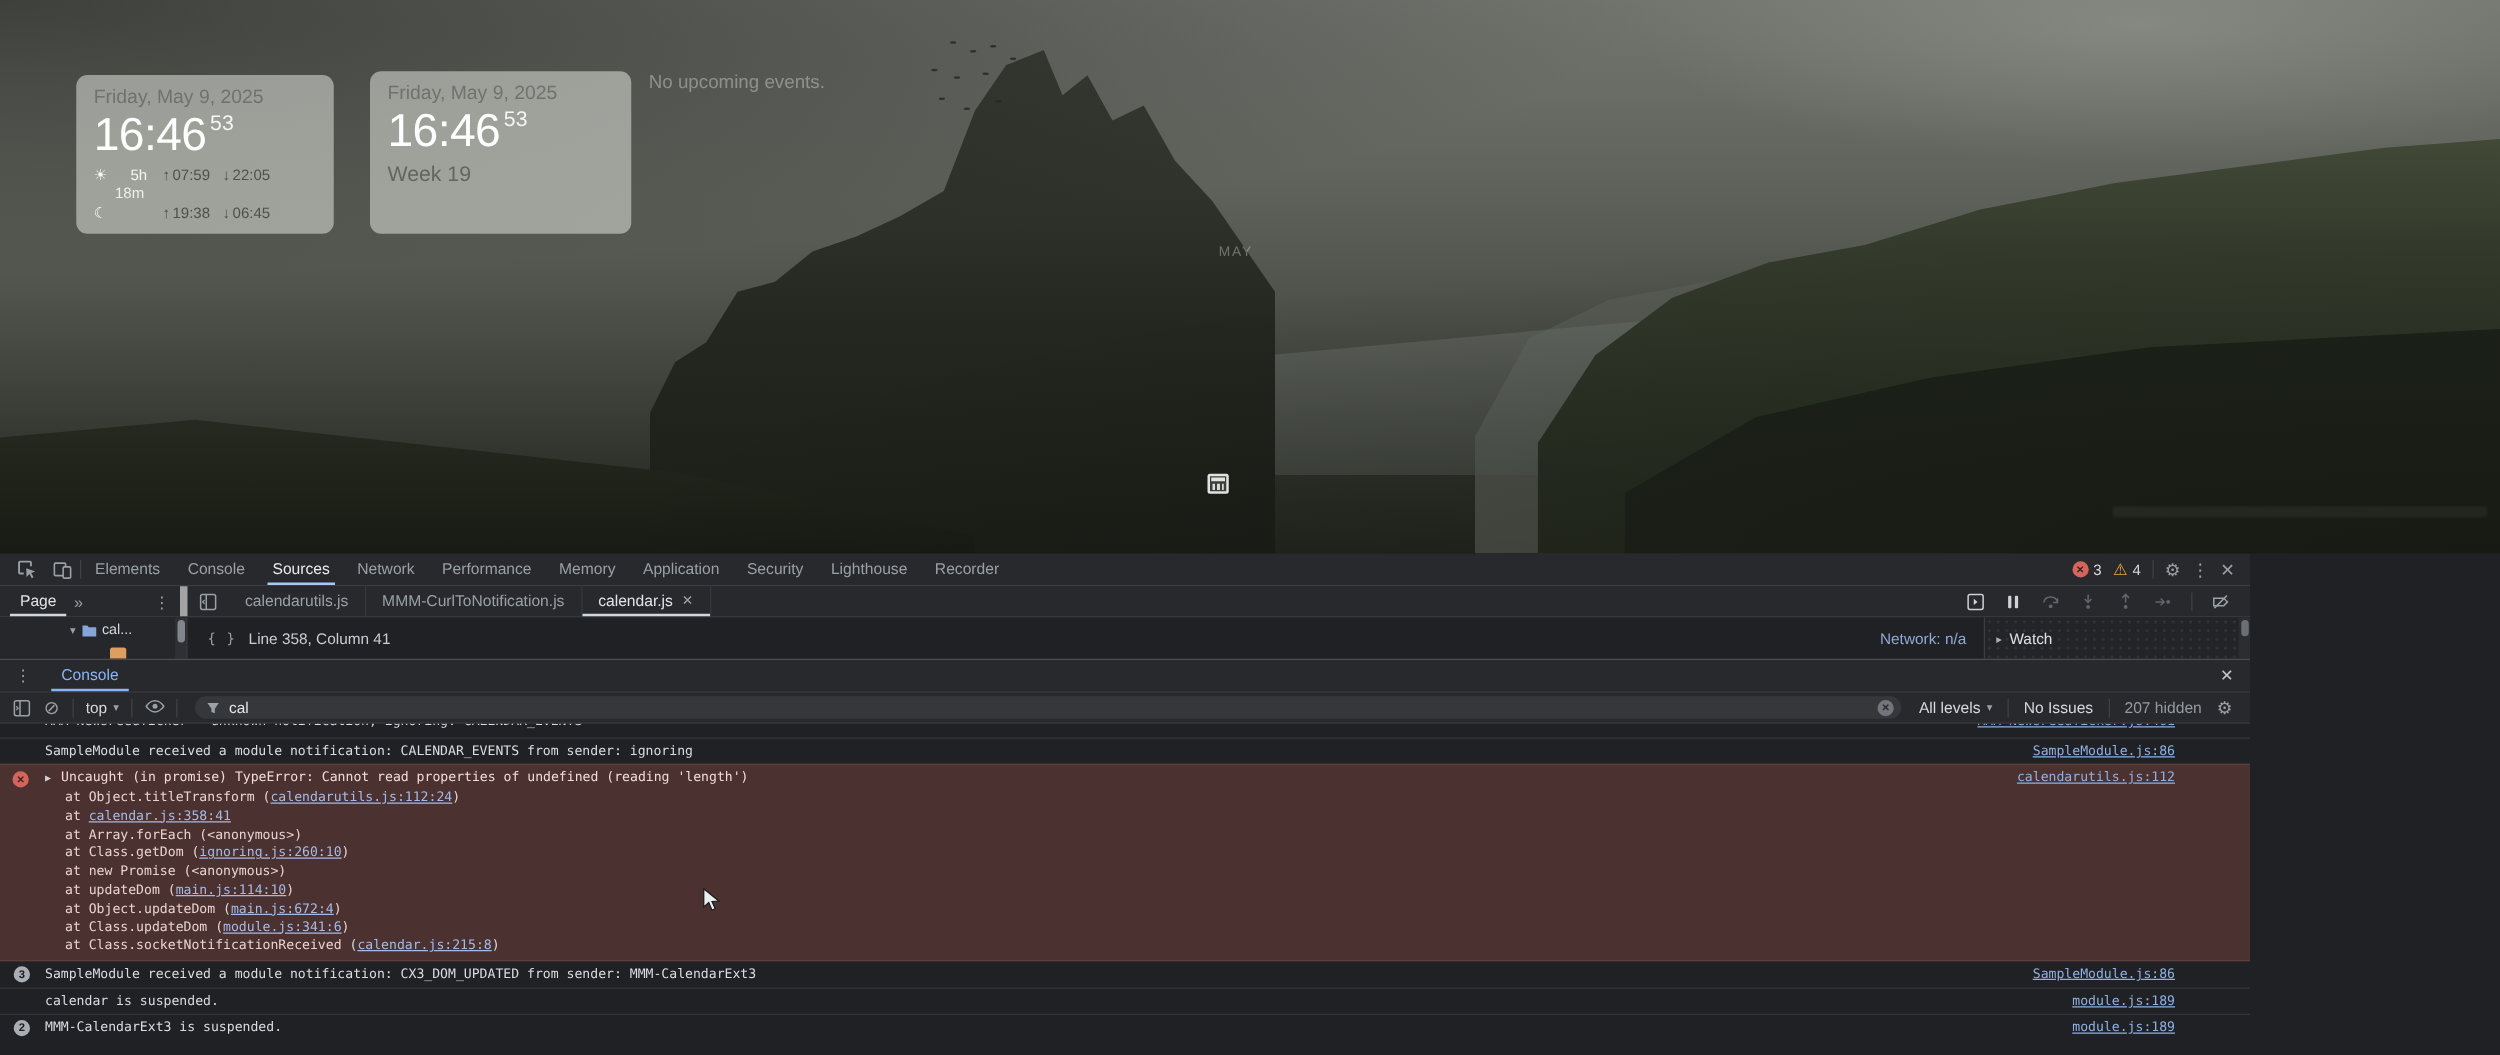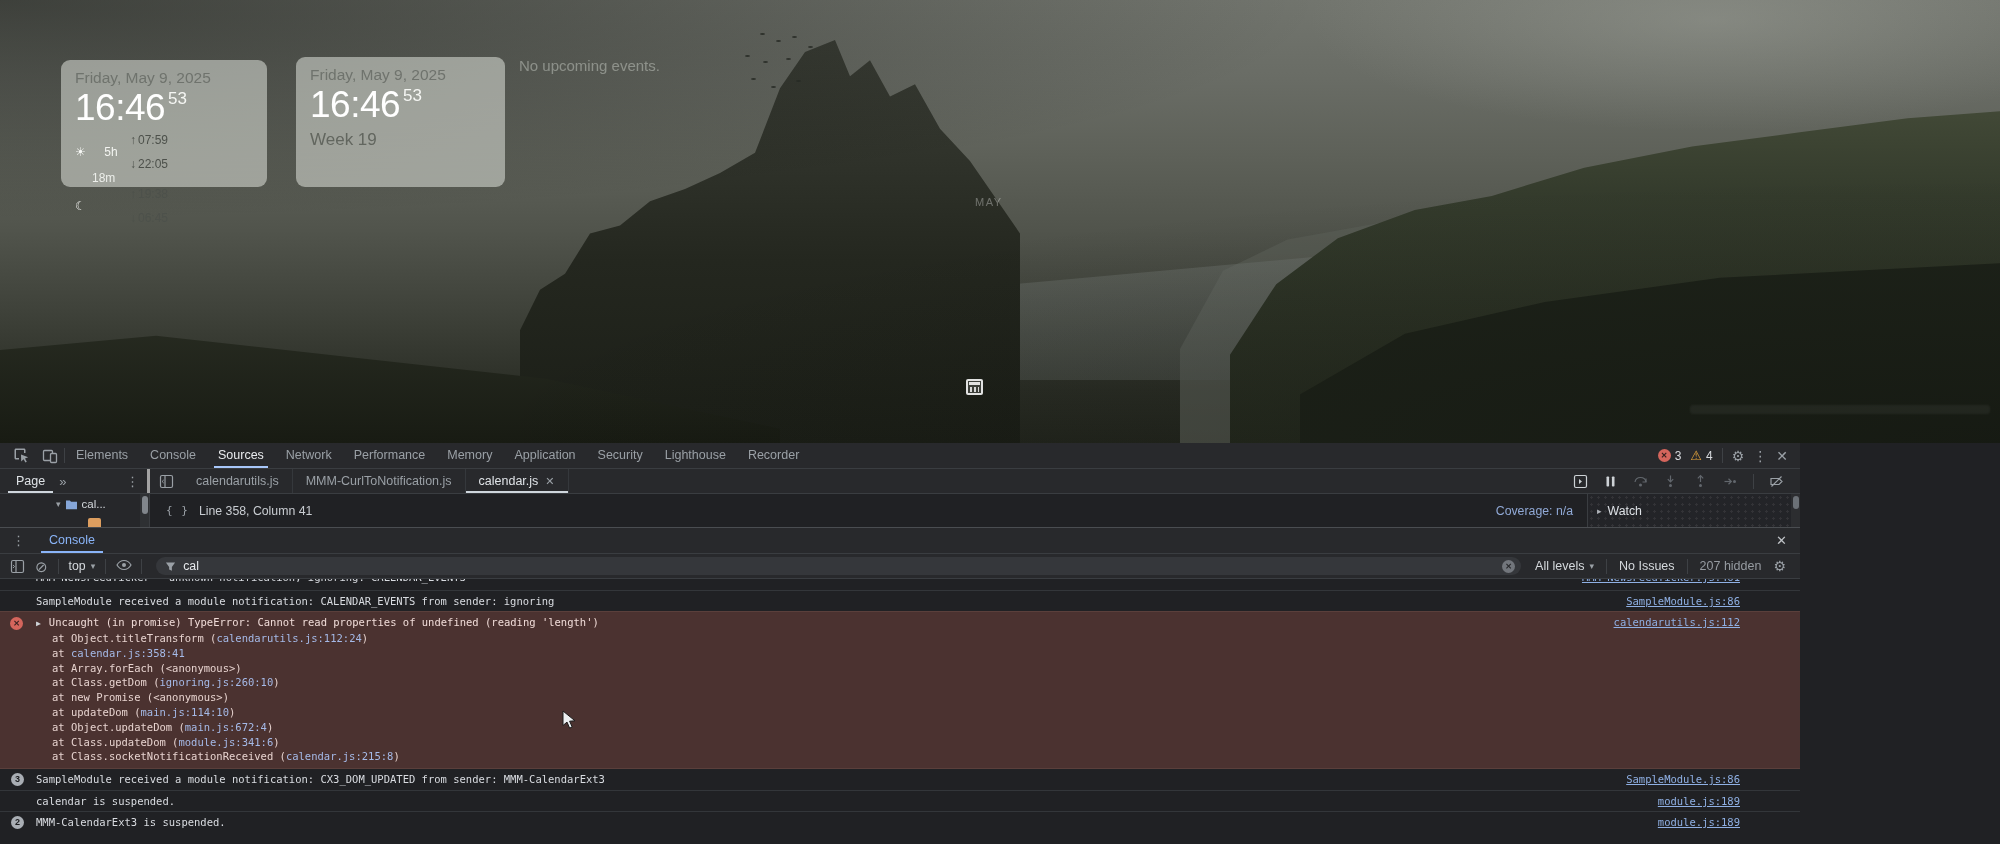--- a/index.html
+++ b/index.html
@@ -50,21 +50,21 @@
   .clock-1 { left:61px; top:60px; width:206px; height:127px; }
   .clock-2 { left:296px; top:57px; width:209px; height:130px; }
   .clock .date { font-size:15.5px; color:#6f736d; }
   .time-row { display:flex; align-items:flex-start; margin-top:2px; }
   .time { font-size:37px; line-height:1; color:#ffffff; letter-spacing:-0.5px; }
   .secs { font-size:17px; color:#f5f6f3; margin-left:3px; margin-top:0px; }
   .wx { margin-top:7px; font-size:12px; }
   .wx-row { display:flex; align-items:center; color:#4d514b; }
   .wx-ico { color:#f6f7f4; width:17px; font-size:12px; }
   .wx-dur { color:#f3f4f1; width:38px;text-align:center; }
-  .wx-times { display:flex; gap:10px;flex-direction:column; }
+  .wx-times { display:flex; gap:10px; }
   .wx-arrow { margin-right:2px; }
   .wx-sub { color:#eceeea; margin:0 0 2px 17px; }
   .week { font-size:17px; color:#62665f; margin-top:7px; }
 
   
   .devtools { position:absolute; left:0; top:443px; width:1800px; height:401px; background:#202124;
     font-size:12.5px; color:#9aa0a6; }
   .vdiv { width:1px; height:15px; background:#3e4145; flex:none; }
   svg { display:block; }
 
@@ -75,21 +75,21 @@
   .dt-tab.active { color:#e8eaed; }
   .dt-tab.active::after { content:""; position:absolute; left:7px; right:7px; bottom:0; height:2px; background:#a8c7fa; }
   .tb-right { margin-left:auto; display:flex; align-items:center; gap:9px; padding-right:12px; }
   .err-badge { width:13px; height:13px; border-radius:50%; background:#d4655c; color:#33201e;
     font-size:8px; font-weight:bold; text-align:center; line-height:13px; }
   .count { color:#d7dade; font-size:12px; }
   .warn-glyph { color:#e8a73b; font-size:13px; line-height:13px; }
   .glyph-btn { color:#9aa0a6; font-size:14px; line-height:16px; }
 
   .dt-filerow { height:25px; background:#28292c; border-bottom:1px solid #3a3d41; display:flex; align-items:center; }
-  .page-sec { width:150px; height:100%; border-right:3px solid #a3a3a3; display:flex; align-items:center; flex:none; }
+  .page-sec { width:150px; height:100%; border-right:6px solid #a3a3a3; display:flex; align-items:center; flex:none; }
   .page-tab { margin-left:12px; color:#dfe3e7; position:relative; line-height:24px; padding:0 4px; }
   .page-tab::after { content:""; position:absolute; left:-4px; right:-4px; bottom:0; height:2px; background:#cfd6dd; }
   .chev { color:#9aa0a6; margin-left:10px; font-size:13px; }
   .page-more { margin-left:auto; margin-right:8px; color:#9aa0a6; font-size:13px; }
   .ft-toggle { width:15px; height:15px; margin:0 9px; color:#9aa0a6; flex:none; }
   .file-tab { padding:0 13px; line-height:24px; border-right:1px solid #35383c; color:#9aa0a6;
     position:relative; white-space:nowrap; display:flex; align-items:center; gap:7px; }
   .file-tab.active { color:#dfe3e7;justify-content:flex-end; }
   .file-tab.active::after { content:""; position:absolute; left:0; right:0; bottom:0; height:2px; background:#cfd6dd; }
   .ft-close { color:#9aa0a6; font-size:11px; }
@@ -150,21 +150,21 @@
   .clipped { height:11px; min-height:11px; padding-top:0; padding-bottom:0; overflow:hidden; }
   .clipped .msg-text { position:relative; top:-8px; display:inline-block; }
   .clipped .src-link { top:-8px; }
   .c-error { background:#4b3230; border-top:1px solid #5a3f3b; border-bottom:1px solid #5a3f3b;
     color:#f0dcd8; padding:4px 200px 4px 36px; }
   .c-error + .c-row { border-top:none; }
   .err-icon { position:absolute; left:10px; top:5px; width:13px; height:13px; border-radius:50%; background:#d4655c;
     color:#3a2322; font-size:8px; font-weight:bold; text-align:center; line-height:13px; font-family:"Liberation Sans",sans-serif; }
   .err-caret { color:#cfd3d7; font-size:8px; margin-right:8px; }
   .stack { margin-top:3px; padding-left:16px; line-height:14.8px; color:#e7d3cf; }
-  .stk-link { color:#a5bae8; }
+  .stk-link { color:#a5bae8; text-decoration:underline; }
 
   .cursor { position:absolute; left:562px; top:710px; z-index:50; }
 </style>
 </head>
 <body>
 
 <div class="screen">
 
   <div class="photo">
     <div class="sky-light"></div>
@@ -358,21 +358,21 @@
           <span class="tree-label">cal...</span>
         </div>
         <div class="tree-file-partial"></div>
         <div class="nav-scroll">
             <div class="thumb"></div>
           </div>
       </div>
       <div class="statusbar">
         <span class="braces">{ }</span>
         <span class="status-text">Line 358, Column 41</span>
-        <span class="coverage">Coverage: n/a</span>
+        <span class="coverage">Network: n/a</span>
       </div>
       <div class="watch">
         <span class="watch-caret">▸</span>
         <span class="watch-label">Watch</span>
         <div class="watch-scroll">
             <div class="thumb"></div>
           </div>
       </div>
     </div>
 

